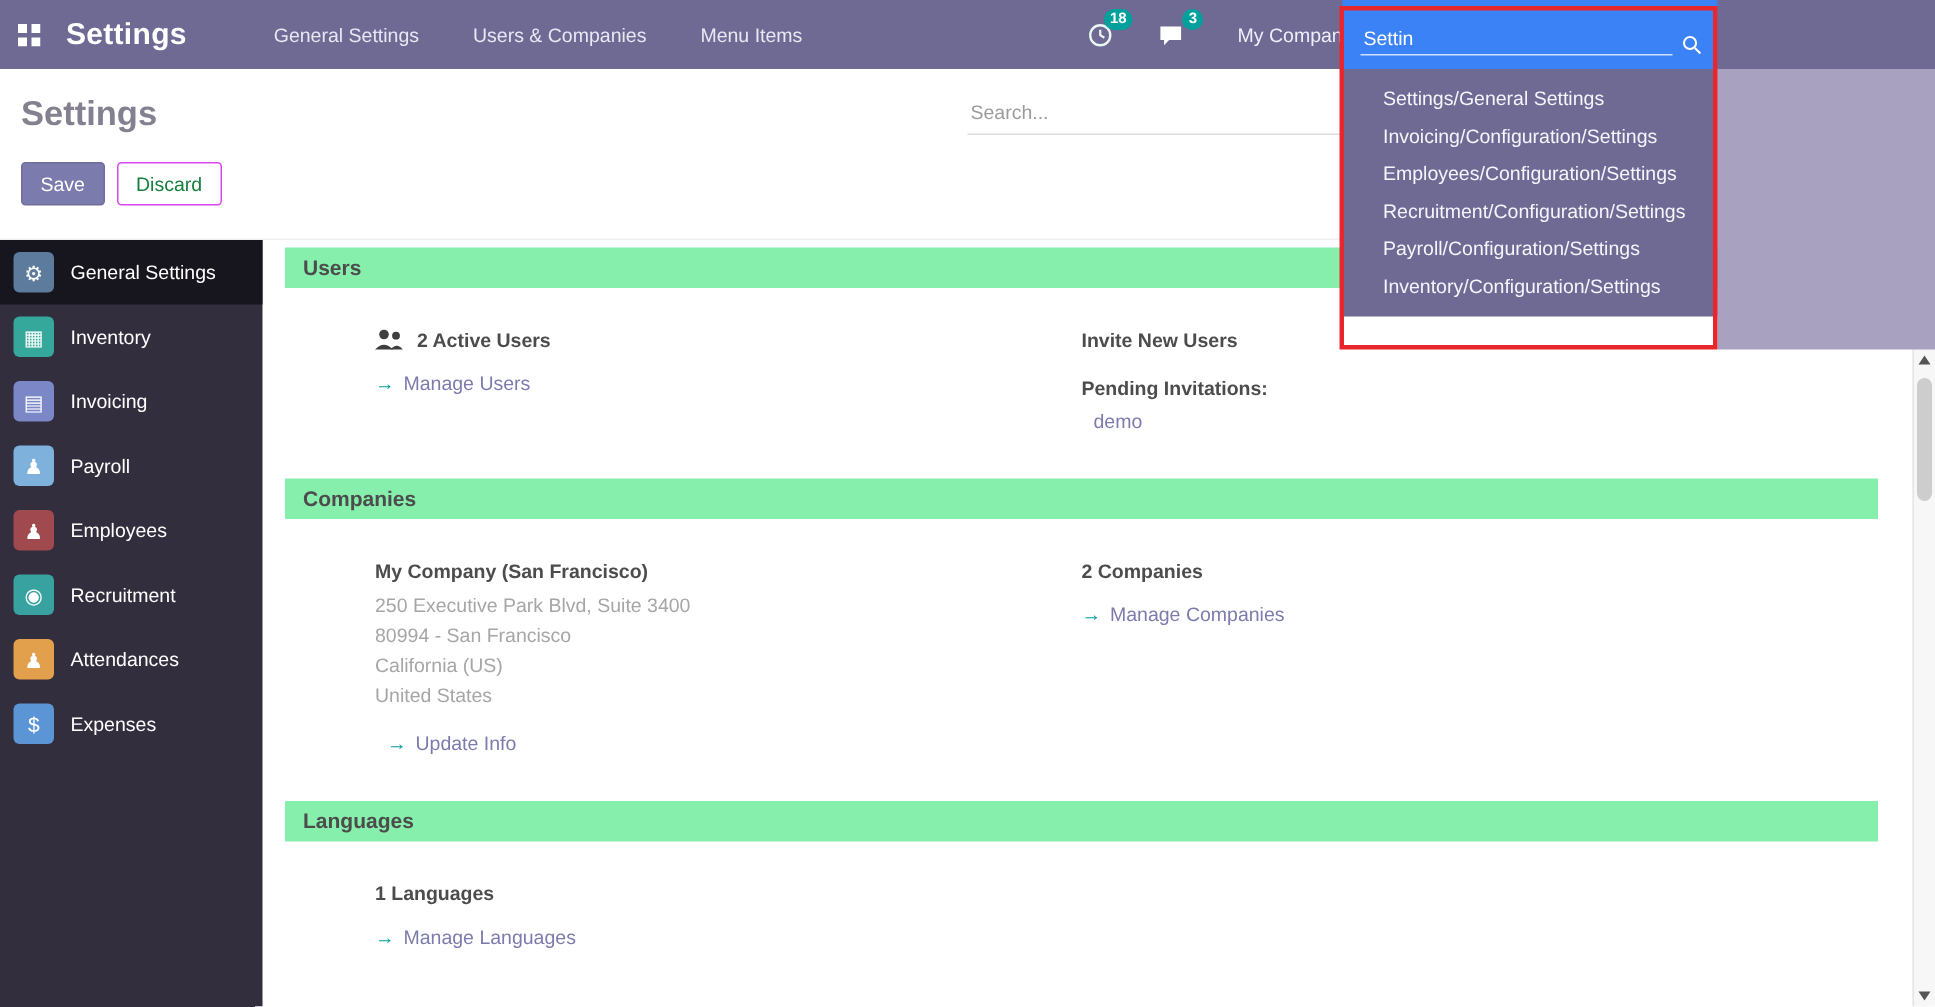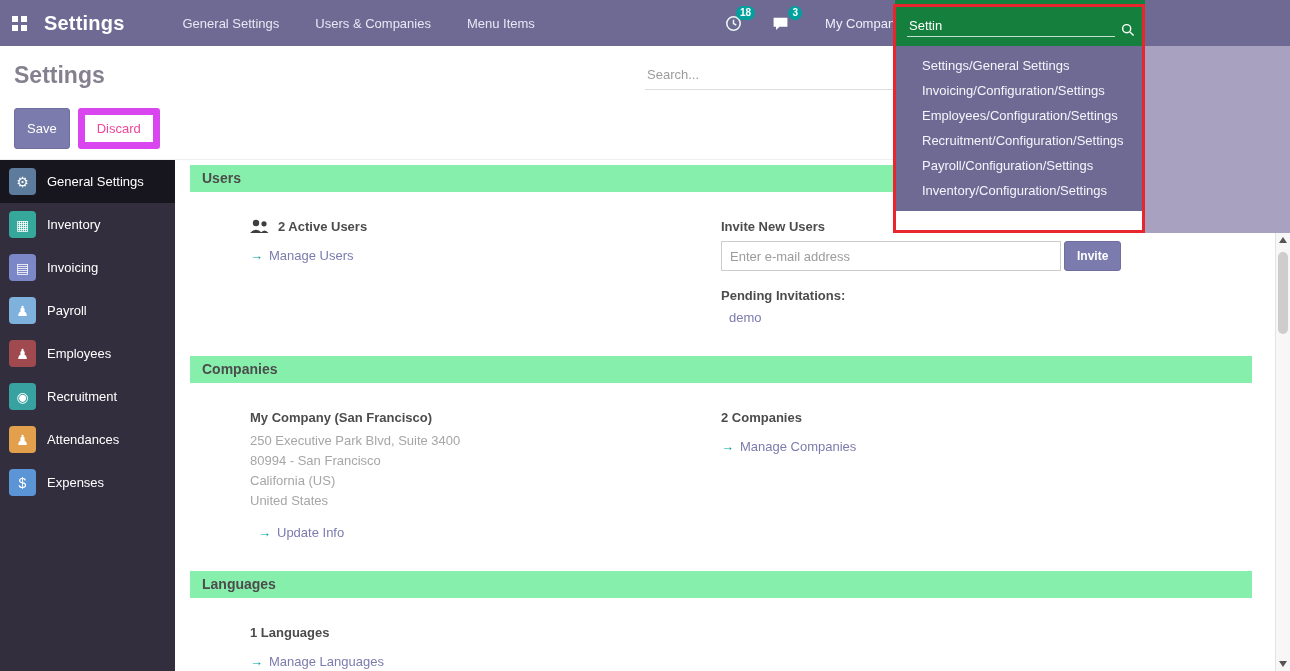--- a/index.html
+++ b/index.html
@@ -17,35 +17,35 @@
   .systray { position:relative; margin-right:30px; cursor:pointer; display:flex; align-items:center; }
   .badge { position:absolute; top:-9px; right:-13px; background:#00a09d; color:#fff; font-size:10px; font-weight:bold; line-height:12px; padding:1px 4px; border-radius:8px; }
   .company-menu { display:flex; align-items:center; gap:7px; margin:0 12px 0 6px; cursor:pointer; white-space:nowrap; color:#f0eefb; }
   .caret { width:0; height:0; border-left:4px solid transparent; border-right:4px solid transparent; border-top:4px solid #e9e7f4; display:inline-block; }
   .search-space { width:266px; height:46px; }
   .user-menu { display:flex; align-items:center; gap:8px; margin-right:14px; cursor:pointer; white-space:nowrap; color:#f0eefb; }
   .avatar { width:28px; height:28px; border-radius:50%; background:#d9c3b8; overflow:hidden; flex:0 0 auto; }
 
   
   .search-overlay { position:absolute; left:895px; top:0; width:250px; z-index:30; }
-  .search-input-row { height:46px; background:#15803d; display:flex; align-items:flex-end; padding:0 10px 9px 12px; gap:6px; }
+  .search-input-row { height:46px; background:#3b82f6; display:flex; align-items:flex-end; padding:0 10px 9px 12px; gap:6px; }
   .search-input-row input { flex:1; background:transparent; border:none; border-bottom:1px solid rgba(255,255,255,.75); color:#fff; font-size:13px; padding:3px 2px; outline:none; font-family:"Liberation Sans", sans-serif; }
   .search-input-row input::placeholder { color:#ddd; }
   .dropdown-list { list-style:none; background:#6e6a94; padding:7px 0 8px; }
   .dropdown-list li { color:#f6f4fc; font-size:13px; padding:5px 8px 5px 27px; cursor:pointer; white-space:nowrap; }
   .dropdown-ext { position:absolute; left:1145px; top:46px; width:145px; height:187px; background:#a8a2c0; z-index:30; }
   .red-box { position:absolute; left:893px; top:4px; width:252px; height:229px; border:3px solid #e8262d; z-index:50; pointer-events:none; }
 
   
   .control-panel { position:absolute; top:46px; left:0; right:0; height:114px; background:#fff; border-bottom:1px solid #efefef; z-index:2; }
   .cp-title { position:absolute; left:14px; top:16px; font-size:23px; font-weight:bold; color:#85808f; }
   .cp-buttons { position:absolute; left:14px; top:62px; display:flex; gap:8px; }
   .btn { font-size:13px; padding:6px 12px; border-radius:3px; cursor:pointer; font-family:"Liberation Sans", sans-serif; }
   .btn-primary { background:#7c7bad; border:1px solid #6f6e9d; color:#fff; }
-  .btn-default { background:#fff; border:7px solid #d946ef; color:#ec4899; }
+  .btn-default { background:#fff; border:1px solid #d946ef; color:#15803d; }
   .cp-search { position:absolute; left:645px; top:14px; width:625px; }
   .cp-search input { width:100%; border:none; border-bottom:1px solid #ddd; font-size:13px; padding:7px 2px; color:#555; outline:none; font-family:"Liberation Sans", sans-serif; }
   .cp-search input::placeholder { color:#9c9c9c; }
 
   
   .sidebar { position:absolute; top:160px; left:0; width:175px; bottom:0; background:#322e3d; z-index:3; }
   .side-item { height:43px; display:flex; align-items:center; gap:11px; padding-left:9px; color:#fff; font-size:13px; cursor:pointer; }
   .side-item.active { background:#17151e; }
   .app-icon { width:27px; height:27px; border-radius:4px; display:flex; align-items:center; justify-content:center; color:#fff; font-size:14px; flex:0 0 auto; }
 
@@ -194,24 +194,20 @@
           </svg>
         <span class="bold-label">2 Active Users</span>
       </div>
       <span class="link">
         <span class="arrow">→</span>
         <span>Manage Users</span>
       </span>
     </div>
     <div class="col-right">
       <div class="bold-label">Invite New Users</div>
-      <div class="invite-row">
-        <input type="email" placeholder="Enter e-mail address" style="">
-        <button class="btn-invite">Invite</button>
-      </div>
       <div class="pending">Pending Invitations:</div>
       <span class="sub-link">demo</span>
     </div>
   </div>
 
   <div class="section-header">Companies</div>
   <div class="setting-row">
     <div class="col-left">
       <div class="bold-label">My Company (San Francisco)</div>
       <div class="addr">

